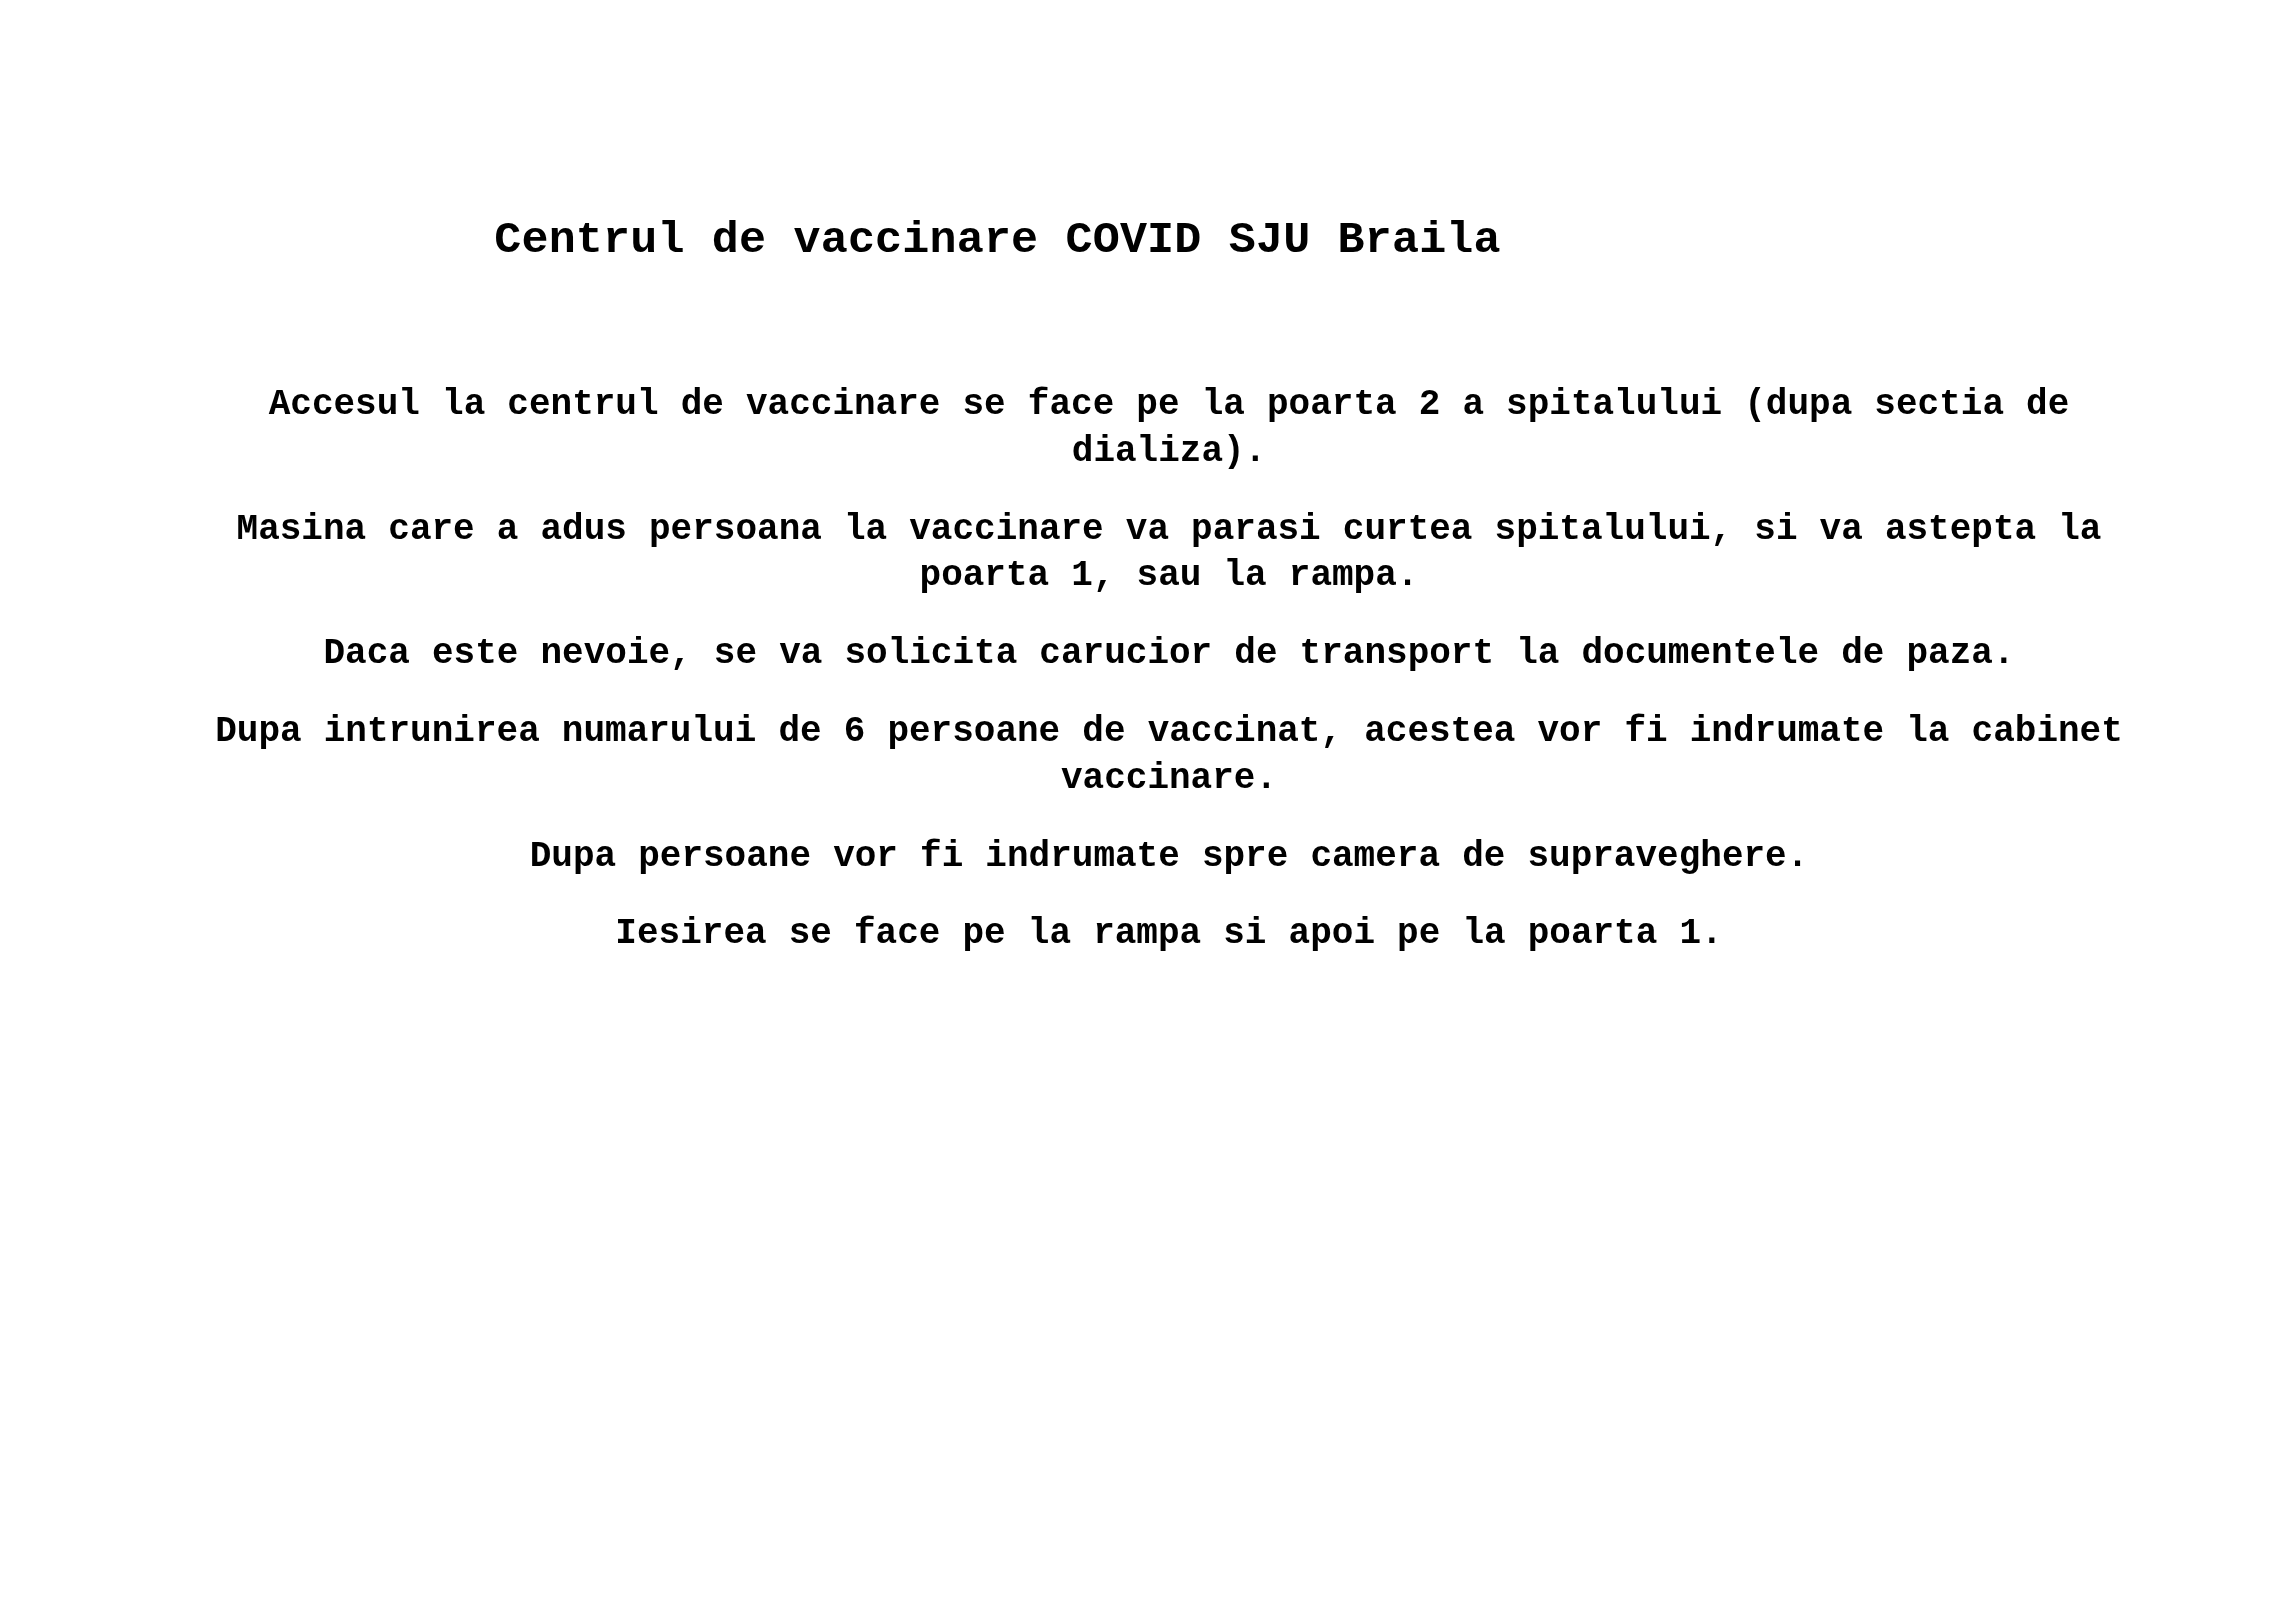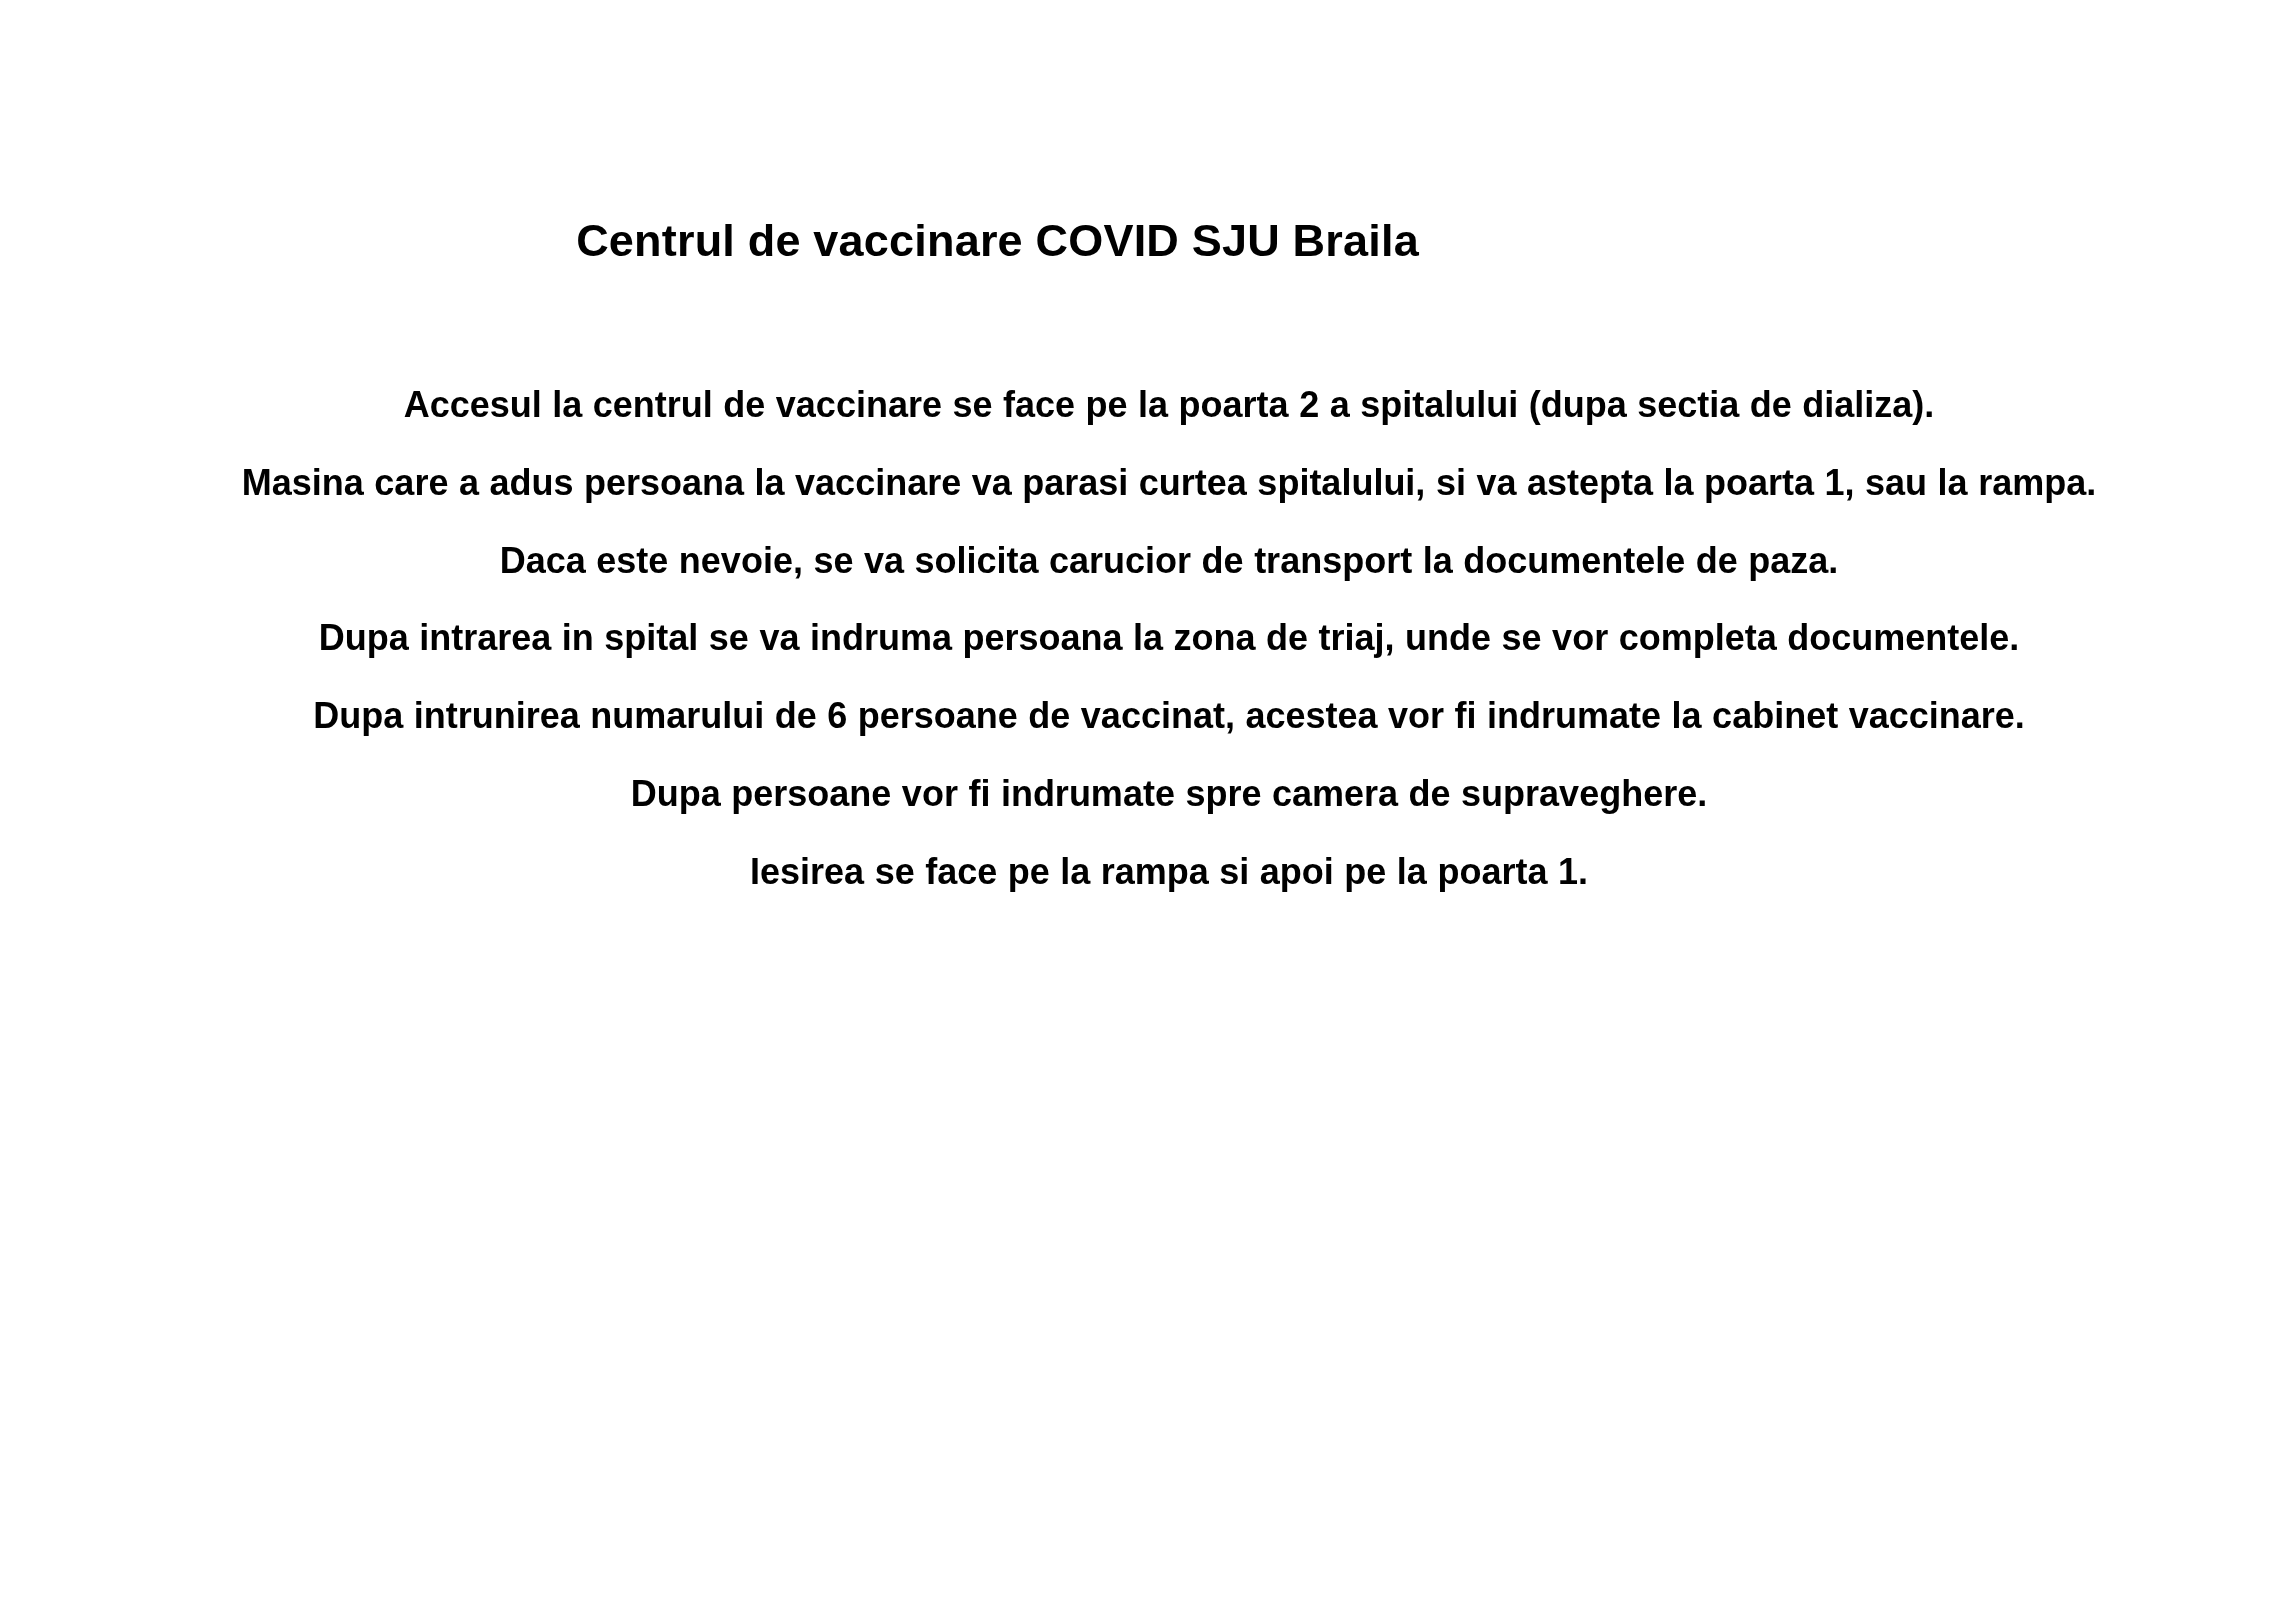--- a/index.html
+++ b/index.html
@@ -15,20 +15,21 @@
     color: #000000;
     -webkit-font-smoothing: antialiased;
     overflow: hidden;
   }
   .page {
     position: relative;
     width: 2293px;
     height: 1432px;
     background: #ffffff;
     box-sizing: border-box;
+    font-family: Liberation Mono, monospace;
   }
   .doc-title {
     position: absolute;
     top: 184px;
     left: 0;
     width: 2293px;
     text-align: center;
     font-size: 45px;
     font-weight: bold;
     letter-spacing: 0.2px;
@@ -59,20 +60,19 @@
 <body>
 
 <div class="page">
 
   <h1 class="doc-title">Centrul de vaccinare COVID SJU Braila</h1>
 
   <div class="body-block">
     <p class="para">Accesul la centrul de vaccinare se face pe la poarta 2 a spitalului (dupa sectia de dializa).</p>
     <p class="para">Masina care a adus persoana la vaccinare va parasi curtea spitalului, si va astepta la poarta 1, sau la rampa.</p>
     <p class="para">Daca este nevoie, se va solicita carucior de transport la documentele de paza.</p>
-    <p class="para">Dupa intrarea in spital se va indruma persoana la zona de triaj, unde se vor completa documentele.</p>
     <p class="para">Dupa intrunirea numarului de 6 persoane  de vaccinat, acestea vor fi indrumate la cabinet vaccinare.</p>
     <p class="para">Dupa persoane vor fi indrumate spre camera de supraveghere.</p>
     <p class="para">Iesirea se face pe la rampa si apoi pe la poarta 1.</p>
   </div>
 
 </div>
 
 
 </body></html>

